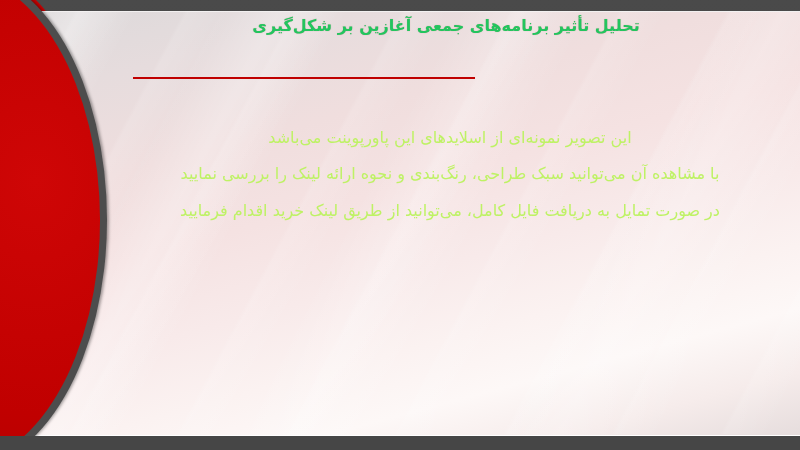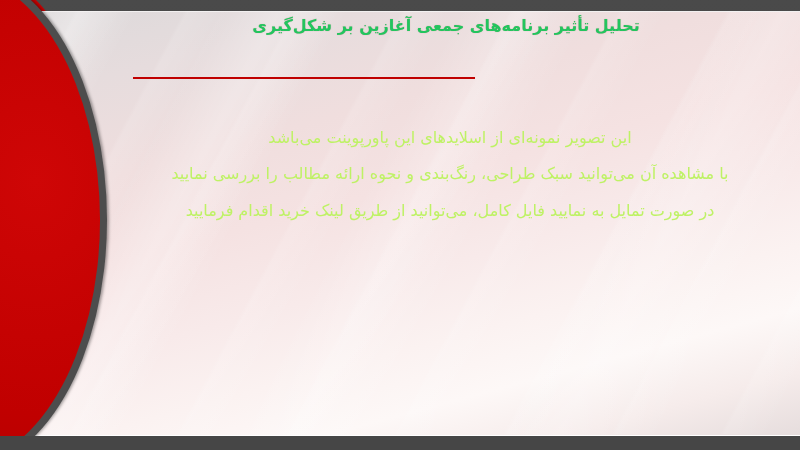--- a/index.html
+++ b/index.html
@@ -184,19 +184,19 @@
   <div class="panel-cut-red"></div>
 
   <div class="title-block">
     <div class="title-line">تحلیل تأثیر برنامه‌های جمعی آغازین بر شکل‌گیری</div>
   </div>
 
   <div class="title-rule"></div>
 
   <div class="body-block">
     <div class="body-line">این تصویر نمونه‌ای از اسلایدهای این پاورپوینت می‌باشد</div>
-    <div class="body-line">با مشاهده آن می‌توانید سبک طراحی، رنگ‌بندی و نحوه ارائه مطالب را بررسی نمایید</div>
-    <div class="body-line">در صورت تمایل به نمایید فایل کامل، می‌توانید از طریق لینک خرید اقدام فرمایید</div>
+    <div class="body-line">با مشاهده آن می‌توانید سبک طراحی، رنگ‌بندی و نحوه ارائه لینک را بررسی نمایید</div>
+    <div class="body-line">در صورت تمایل به دریافت فایل کامل، می‌توانید از طریق لینک خرید اقدام فرمایید</div>
   </div>
 
   <div class="bottom-band"></div>
 
 </div>
 
 </body></html>

